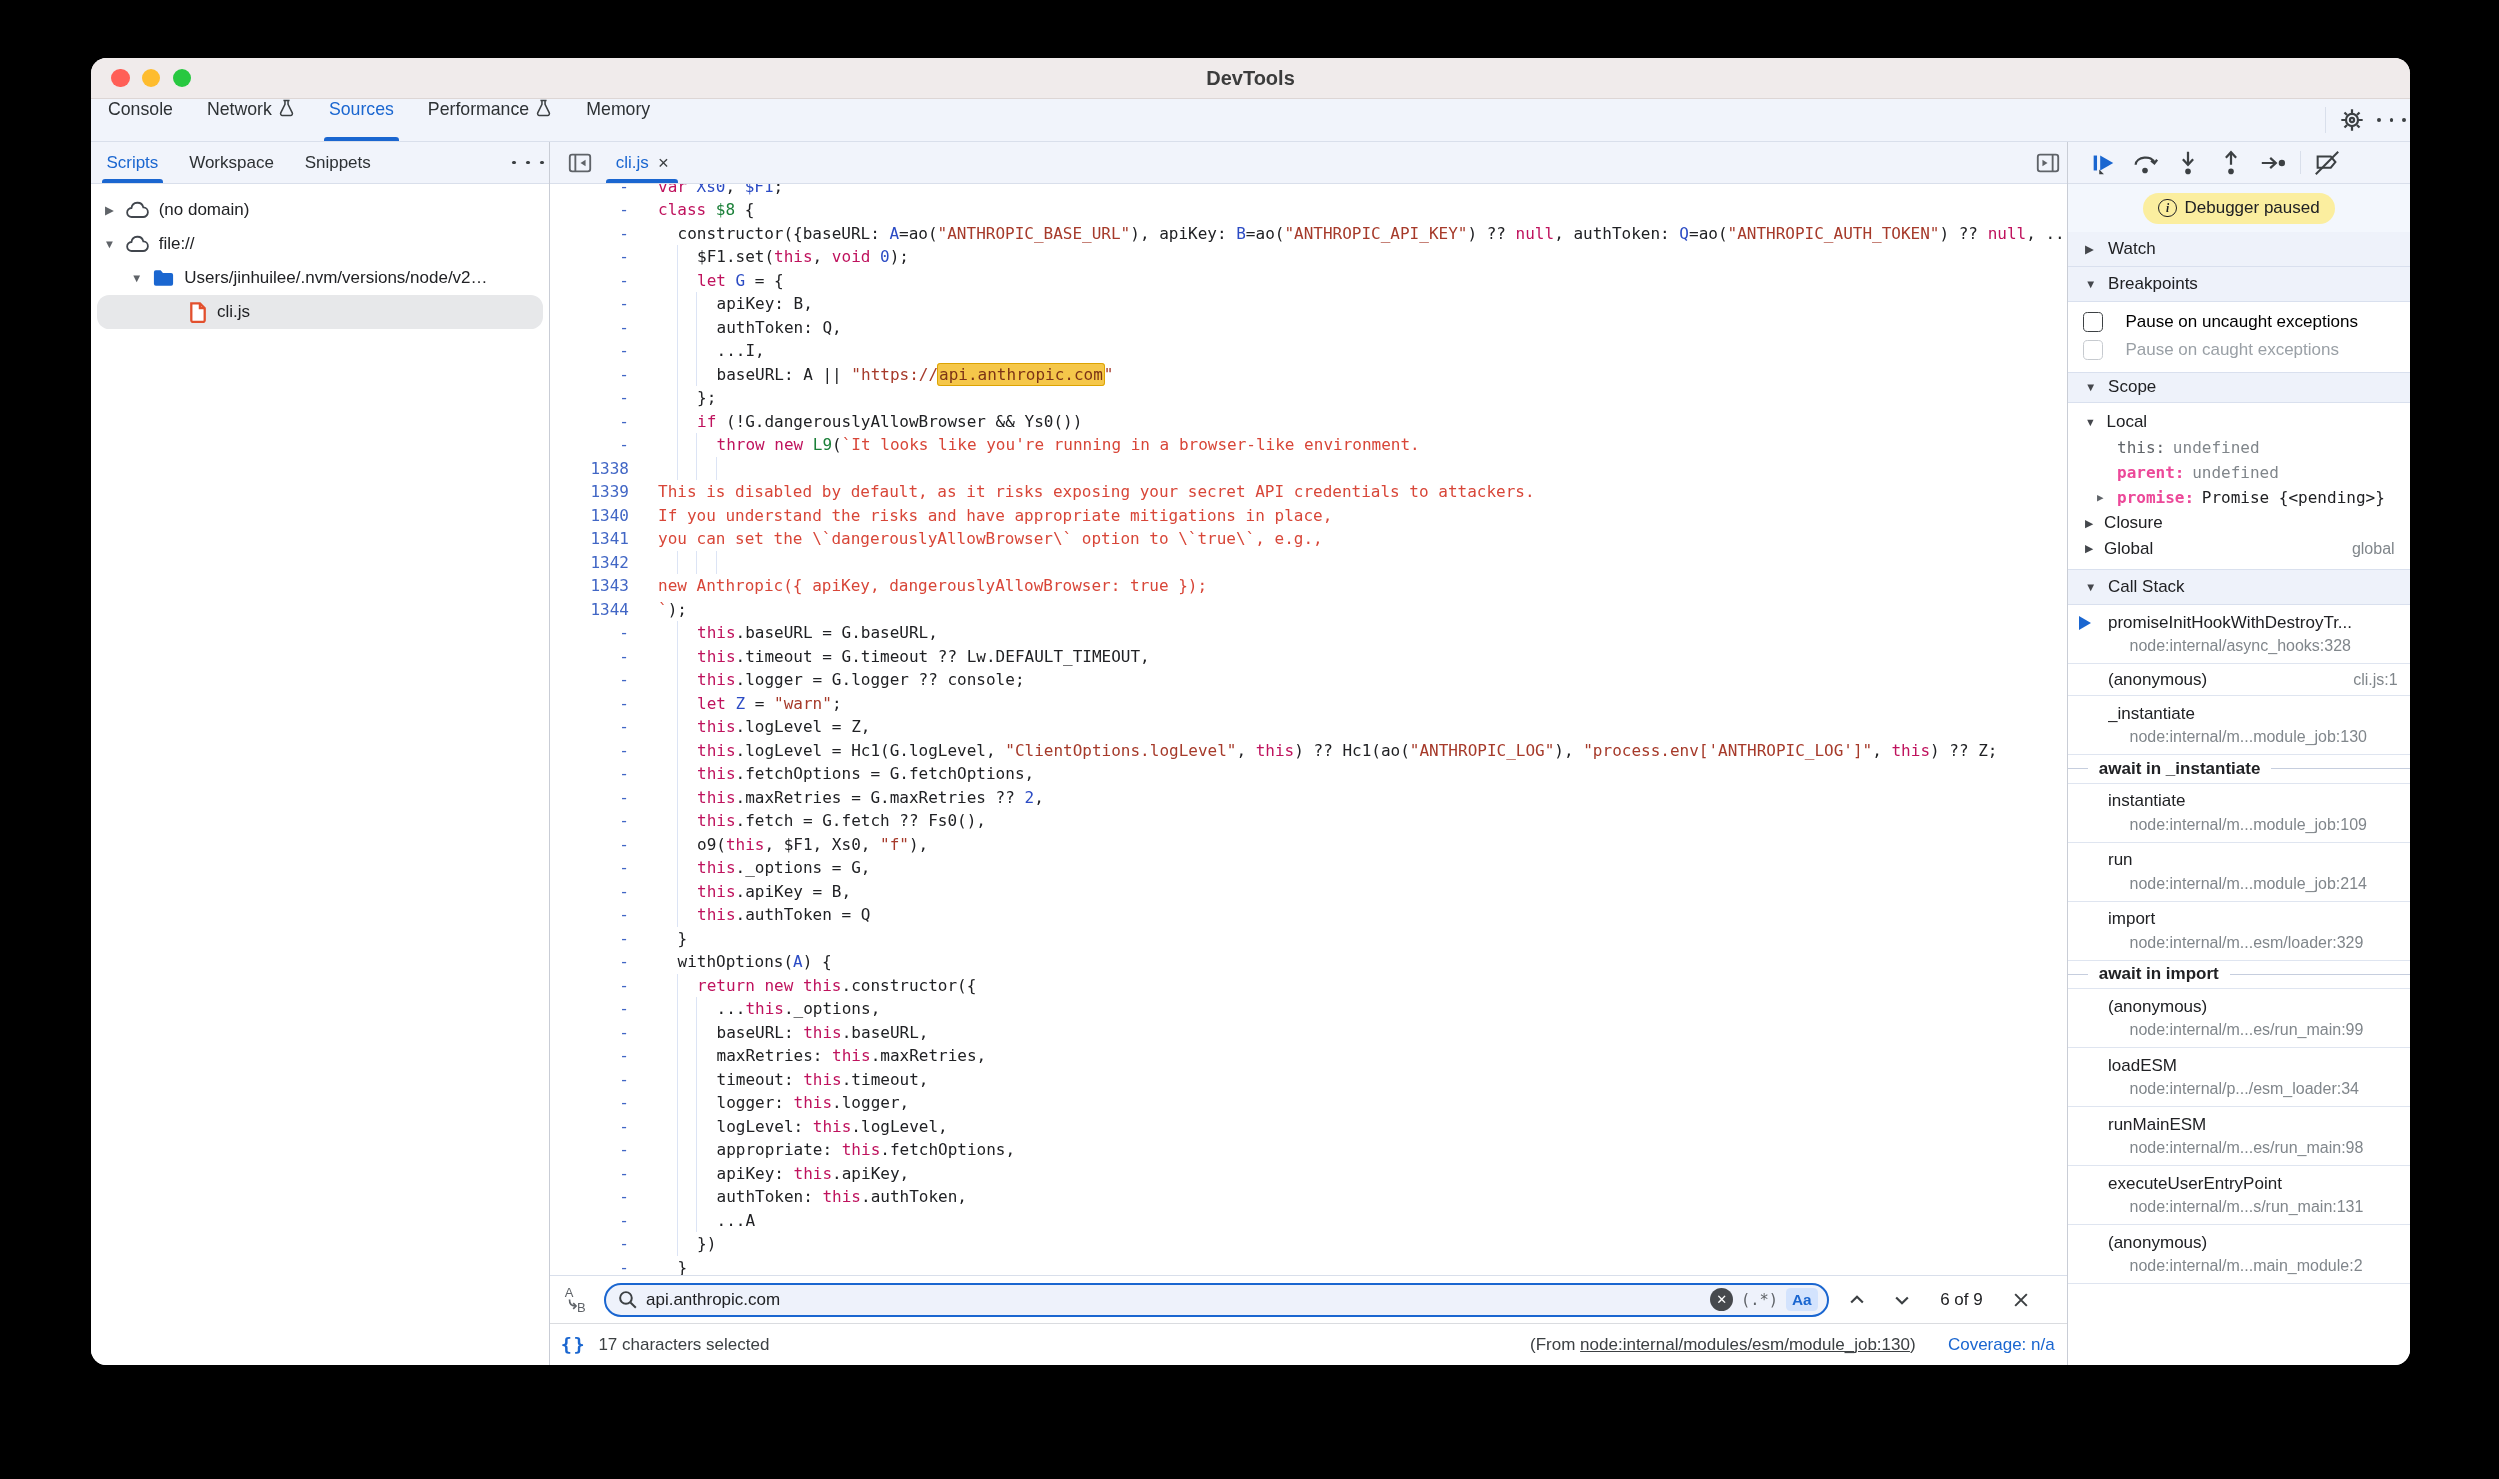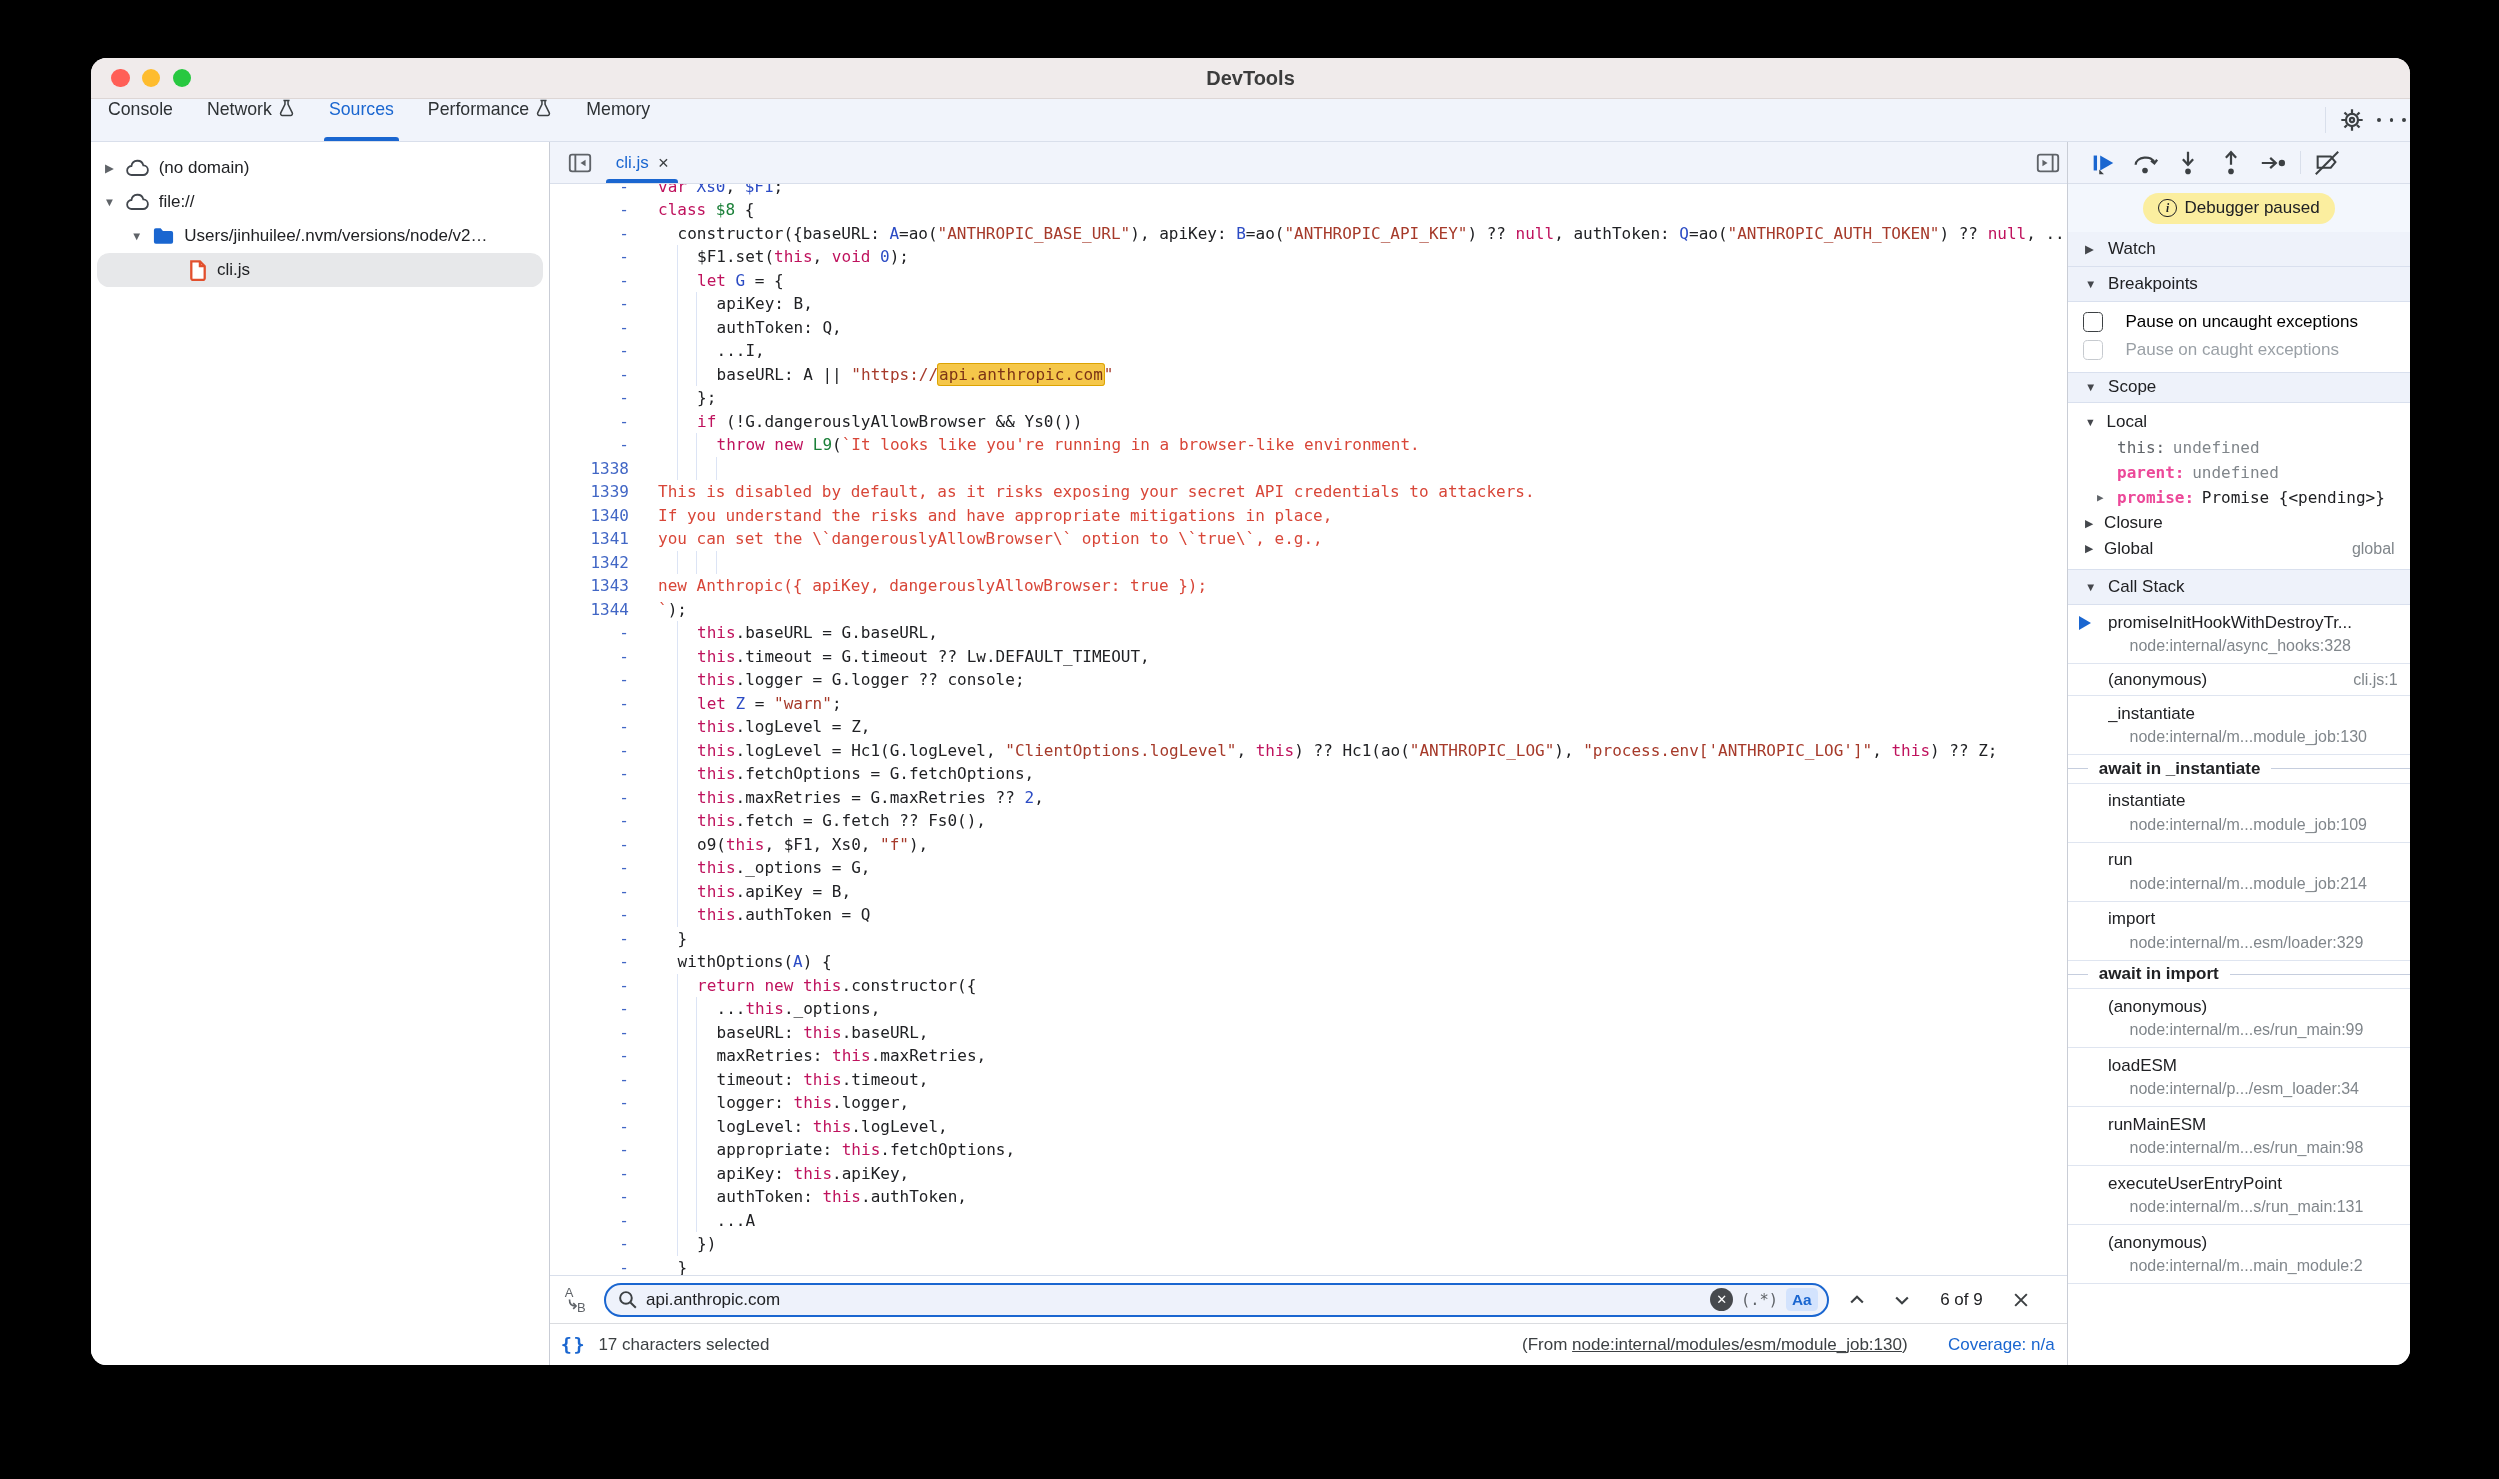--- a/index.html
+++ b/index.html
@@ -59,21 +59,21 @@
   .clear-btn { width:23px; height:23px; border-radius:50%; background:#46494d; color:#fff; font-size:13px; display:flex; align-items:center; justify-content:center; flex:none; }
   .regex-btn { font-family:"DejaVu Sans Mono",monospace; font-size:15.4px; color:#5f6368; flex:none; }
   .case-btn { font-size:15.4px; color:#1a66d0; background:#d3e3fd; border-radius:4.6px; padding:2.3px 6.2px; flex:none; font-weight:700; }
   .nav-btn { width:34px; height:34px; display:flex; align-items:center; justify-content:center; flex:none; }
   .match-count { font-size:17px; color:#202124; padding:0 10.8px; white-space:nowrap; }
   
   .statusbar { height:42px; border-top:0.8px solid #dadce0; display:flex; align-items:center; flex:none; font-size:17px; color:#3c4043; padding:0 12.3px 0 10.8px; gap:12.3px; }
   .braces { color:#1a66d0; font-weight:700; font-size:18.5px; font-family:"DejaVu Sans Mono",monospace; letter-spacing:1.5px; }
   .sb-spacer { flex:1; }
   .sb-link { text-decoration:underline; color:#3c4043; }
-  .coverage { color:#1a66d0; margin-left:28px; }
+  .coverage { color:#1a66d0; margin-left:20px; }
   
   .dbg-toolbar { height:42px; background:#f1f4fb; border-bottom:0.8px solid #d9dfeb; display:flex; align-items:center; gap:7.7px; padding-left:17px; flex:none; }
   .dbg-btn { width:35px; height:35px; display:flex; align-items:center; justify-content:center; }
   .dbg-sep { width:0.8px; height:23px; background:#d9dfeb; margin:0 1.5px; }
   .paused-row { height:48px; background:#f3f7fd; display:flex; align-items:center; justify-content:center; flex:none; }
   .paused-pill { background:#fbee9f; border-radius:17px; height:31px; display:flex; align-items:center; gap:7.7px; padding:0 15.4px; font-size:17px; color:#202124; }
   .info-circ { width:18.5px; height:18.5px; border:1.5px solid #202124; border-radius:50%; display:flex; align-items:center; justify-content:center; font-size:11.5px; font-weight:700; font-family:"Liberation Serif",serif; font-style:italic; }
   .section-head { background:#eef2fa; border-top:0.8px solid #d9e0ee; border-bottom:0.8px solid #d9e0ee; display:flex; align-items:center; font-size:17px; color:#202124; padding-left:17px; gap:10.8px; flex:none; }
   .section-head .tri { font-size:11.5px; color:#44474c; width:12.3px; }
   .bp-content { padding:6.2px 0 7.7px; flex:none; }
@@ -156,20 +156,37 @@
     <div class="tb-icon kebab" style="width:37px">
         <span></span>
         <span></span>
         <span></span>
       </div>
   </div>
 
   <div class="main">
 
     <div class="navigator">
+      <div class="subbar">
+        <div class="sub-tab active">
+            <span>Scripts</span>
+          </div>
+        <div class="sub-tab">
+            <span>Workspace</span>
+          </div>
+        <div class="sub-tab">
+            <span>Snippets</span>
+          </div>
+        <div class="tb-spacer"></div>
+        <div class="tb-icon kebab" style="width:42px">
+            <span></span>
+            <span></span>
+            <span></span>
+          </div>
+      </div>
       <div class="tree">
         <div class="tree-row" style="padding-left:10.8px">
           <span class="arrow">▶</span>
           <span class="tree-icon">
               <svg width="24.6" height="20" viewBox="0 0 24 20" fill="none" stroke="#41464d" stroke-width="1.8">
                 <path d="M6.5 17a4.5 4.5 0 0 1-.3-9A6 6 0 0 1 18 7.4A4.6 4.6 0 0 1 17.6 17Z"></path>
               </svg>
             </span>
           <span>(no domain)</span>
         </div>

